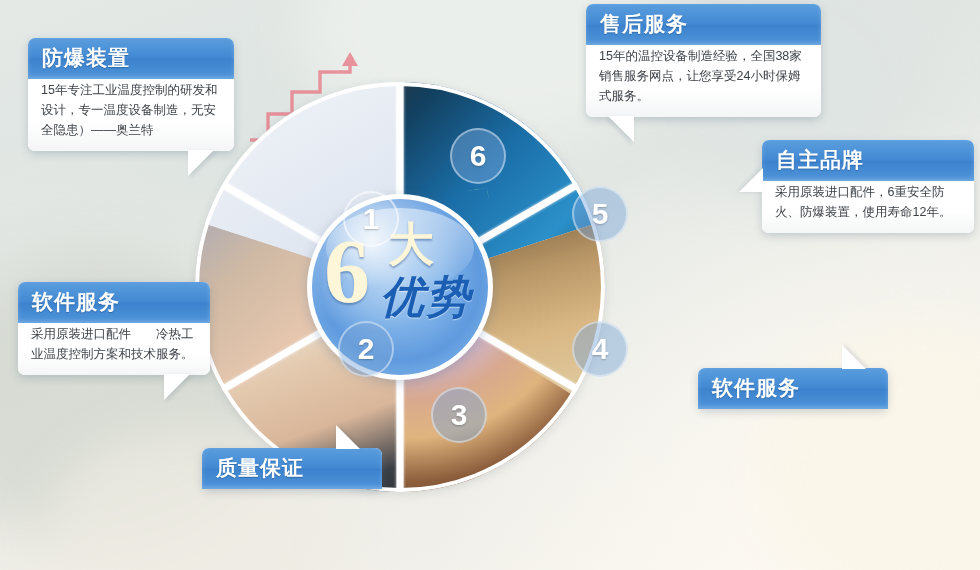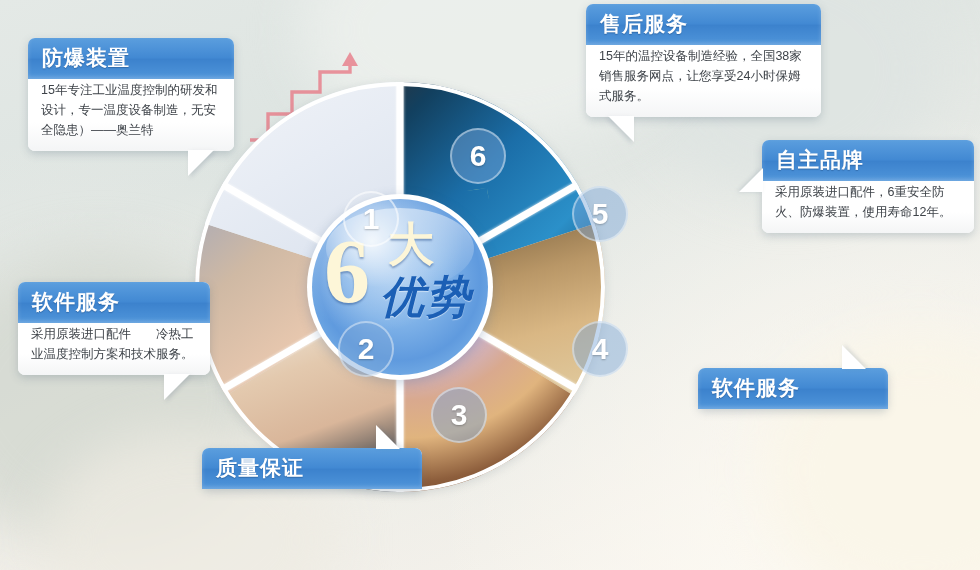--- a/index.html
+++ b/index.html
@@ -224,21 +224,21 @@
     border-top: 24px solid transparent;
     left: -23px; top: 28px;
     filter: drop-shadow(-2px 0 2px rgba(90,110,130,.2));
   }
 
   
   #card-team     { left: 28px;  top: 38px;  width: 206px; }
   #card-after    { left: 586px; top: 4px;   width: 235px; }
   #card-hardware { left: 762px; top: 140px; width: 212px; }
   #card-software { left: 698px; top: 368px; width: 190px; }
-  #card-quality  { left: 202px; top: 448px; width: 220px; }
+  #card-quality  { left: 202px; top: 448px; width: 180px; }
   #card-tech     { left: 18px;  top: 282px; width: 192px; }
 
   
   #zigzag { position: absolute; left: 246px; top: 52px; width: 130px; height: 92px; opacity: .72; }
 </style>
 </head>
 <body>
 
 <div id="stage">
 

